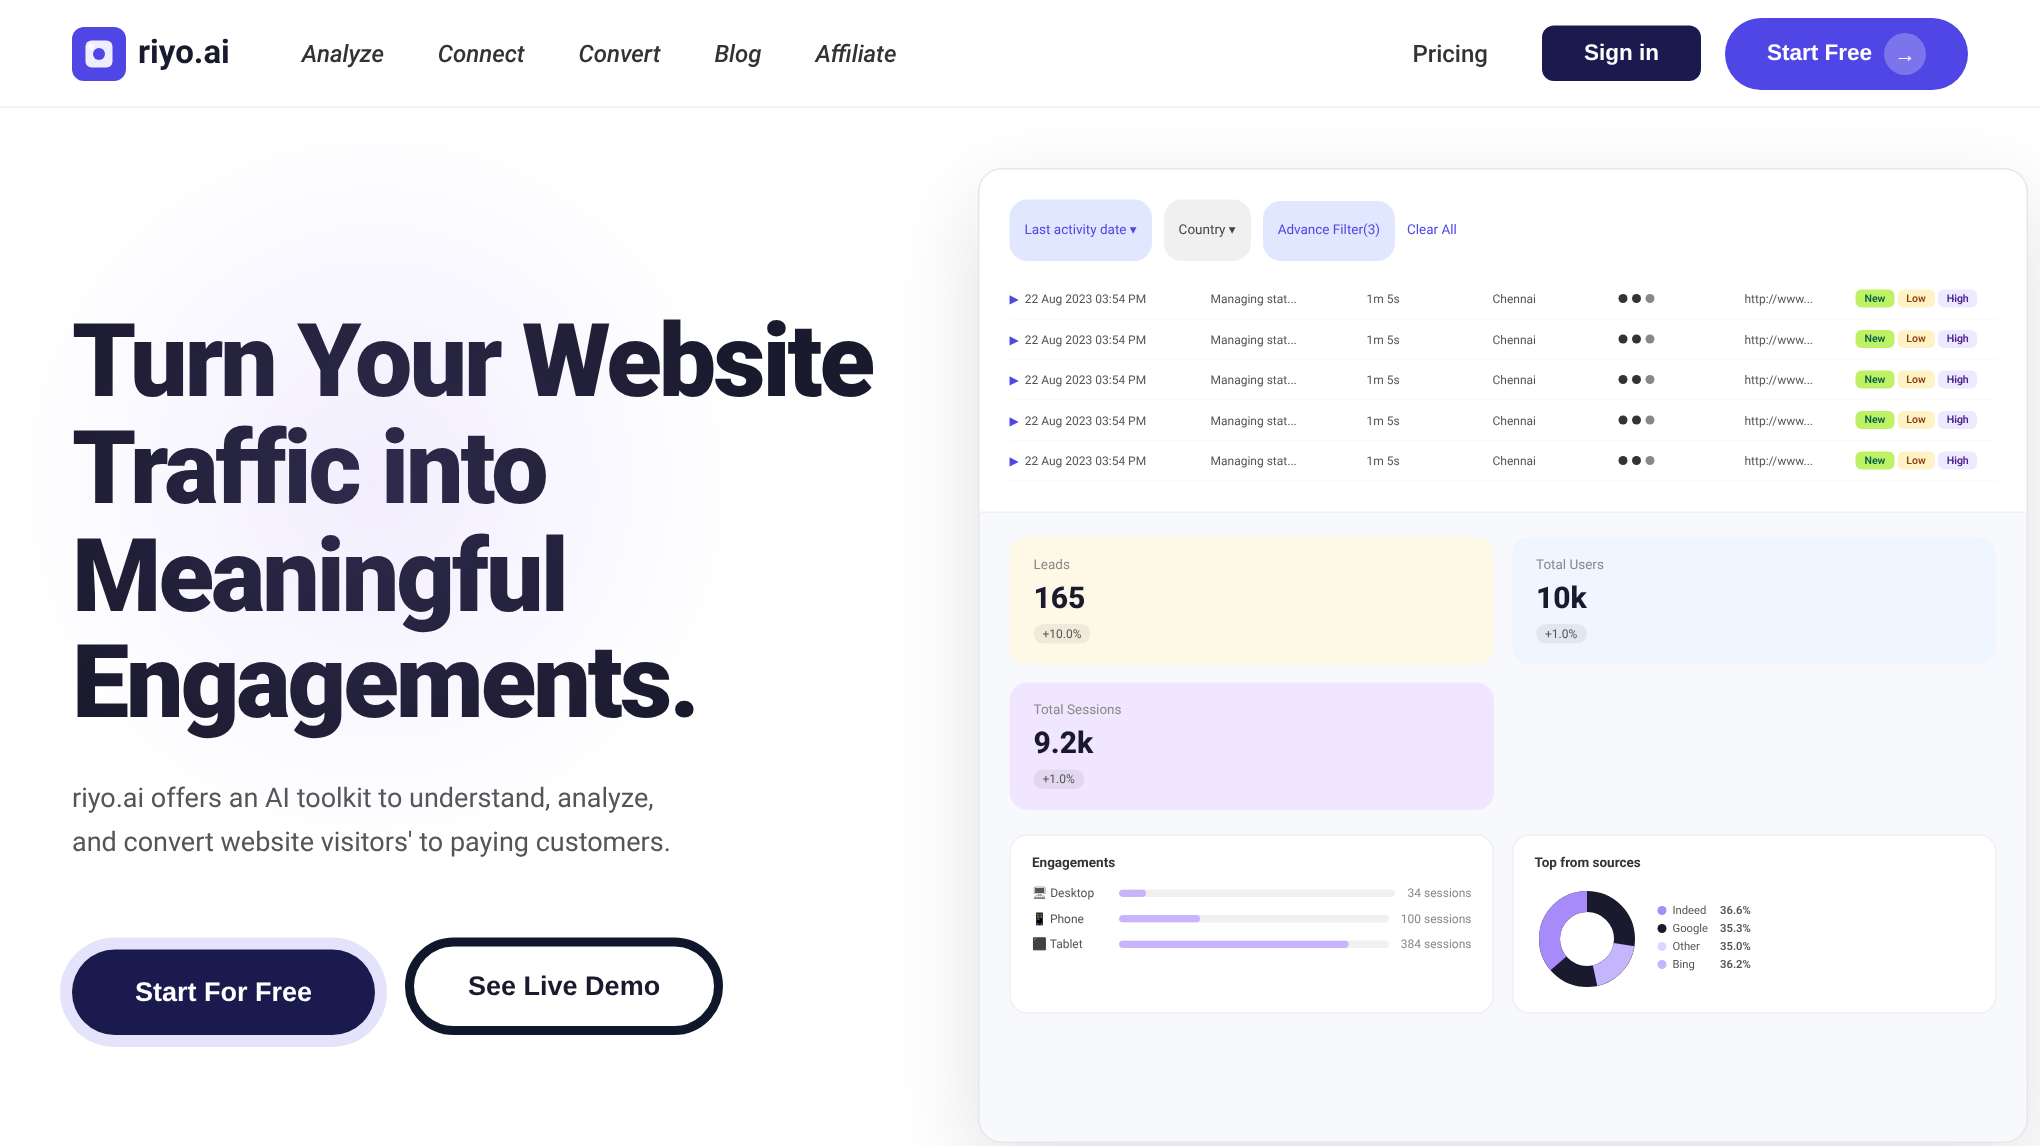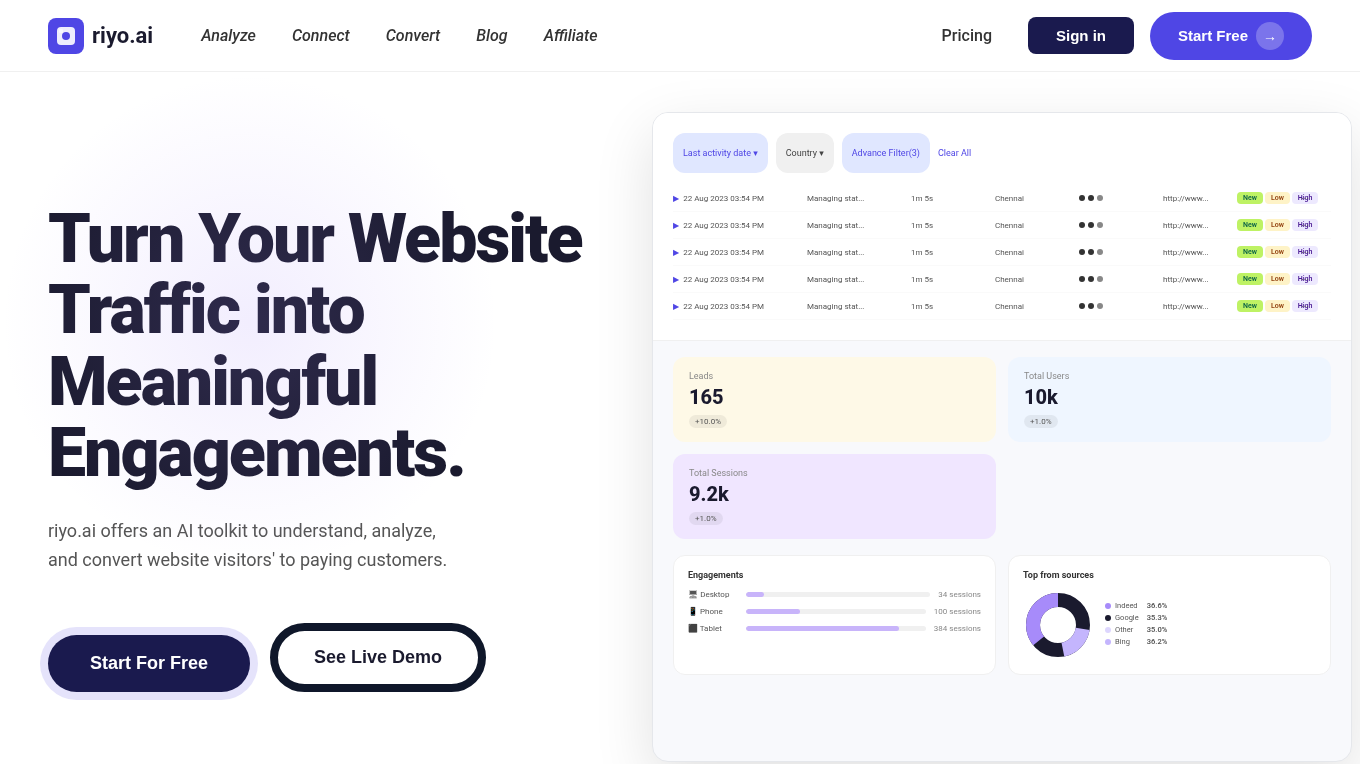--- a/index.html
+++ b/index.html
@@ -136,21 +136,21 @@
       padding: 18px 42px;
       border-radius: 50px;
       font-size: 18px;
       font-weight: 700;
       cursor: pointer;
       box-shadow: 0 0 0 8px rgba(79, 70, 229, 0.15);
     }
     .btn-hero-secondary {
       background: transparent;
       color: #1a1a2e;
-      border: 8px solid #0f172a;
+      border: 6px solid #0f172a;
       padding: 16px 36px;
       border-radius: 50px;
       font-size: 18px;
       font-weight: 600;
       cursor: pointer;
     }
 
     
     .hero-right {
       flex: 1;

